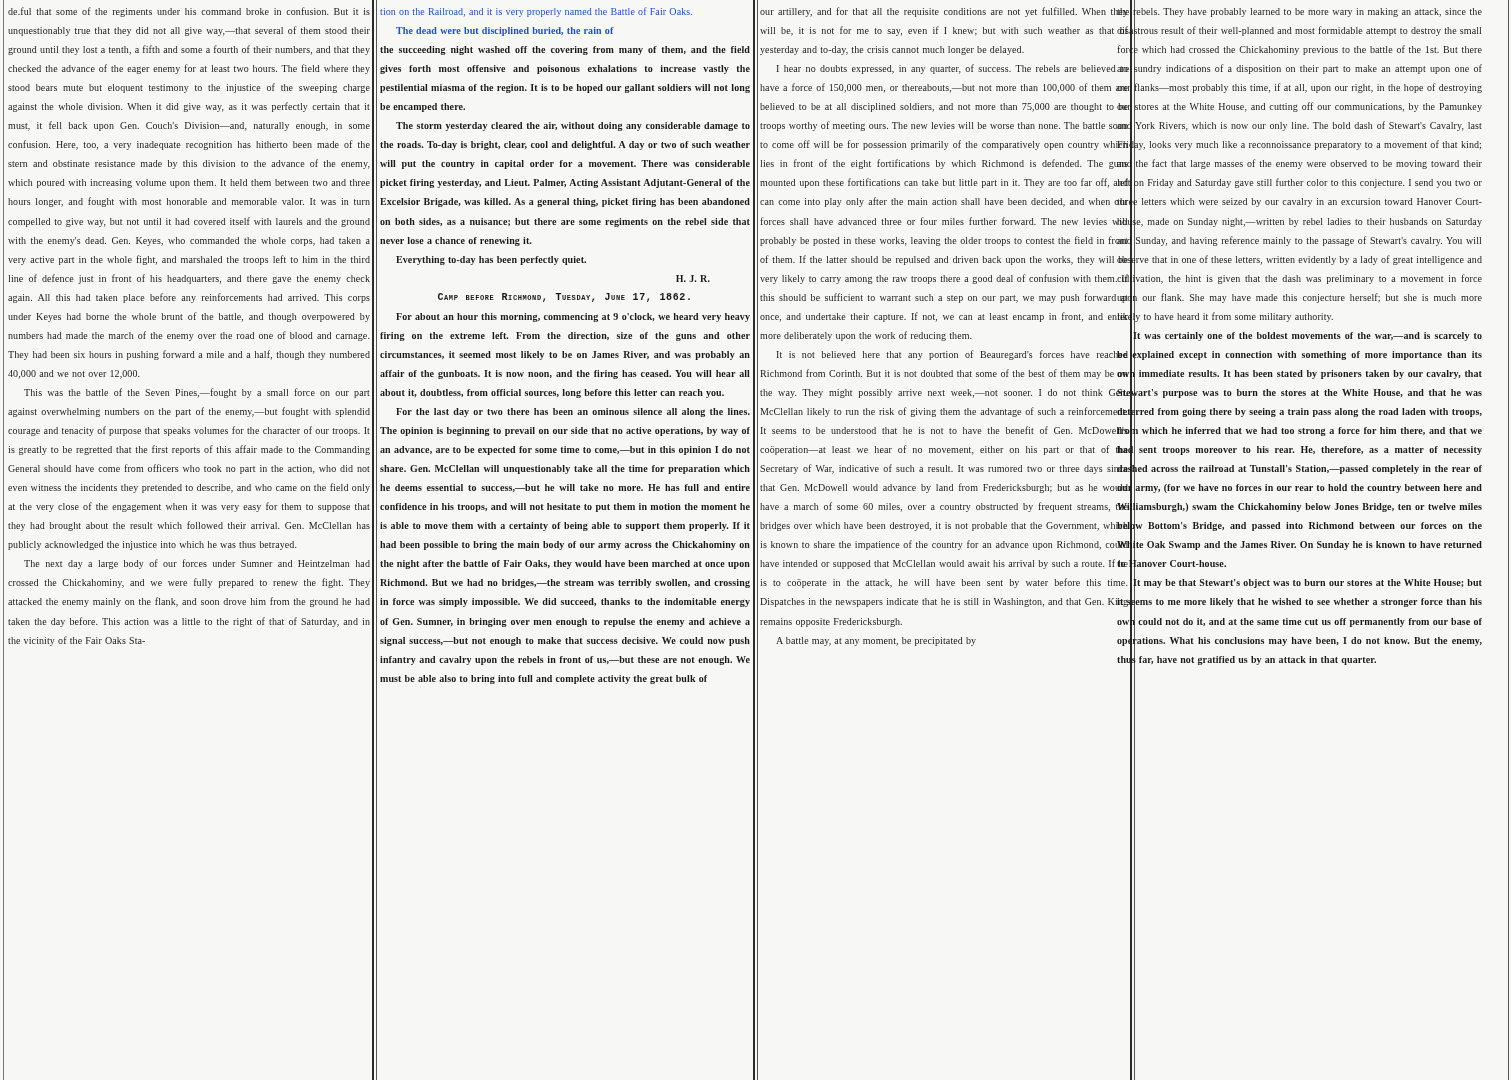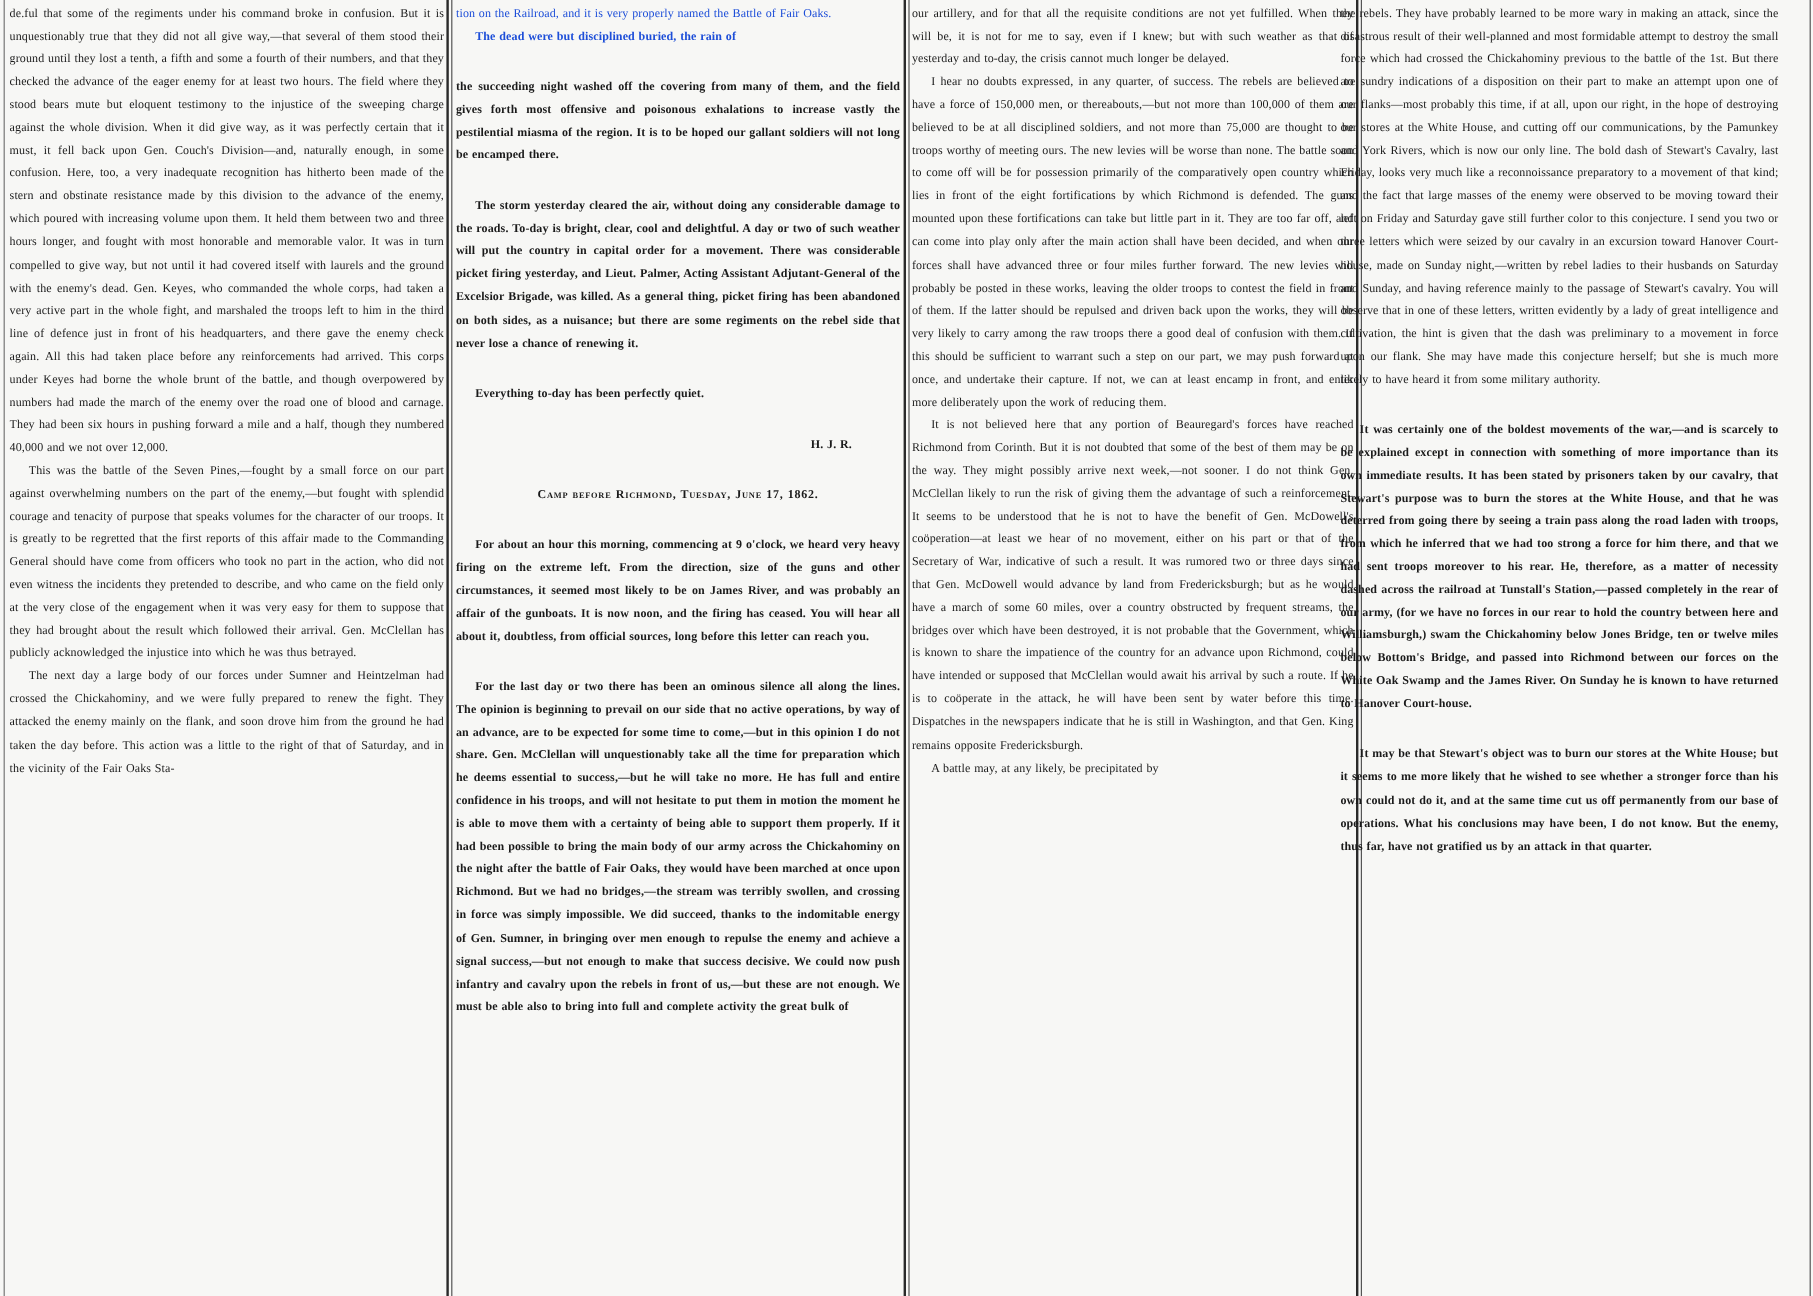--- a/index.html
+++ b/index.html
@@ -13,24 +13,24 @@
   .col4{left:1117px;width:365px;}
   .rule{position:absolute;top:0;width:2px;height:1080px;background:#2a2a2a;}
   .r1{left:372px;} .r1b{left:376px;width:1px;background:#555;}
   .r2{left:753px;} .r2b{left:757px;width:1px;background:#555;}
   .r3{left:1130px;} .r3b{left:1134px;width:1px;background:#555;}
   .r0{left:3px;width:1px;background:#777;}
   .r5{left:1508px;width:1px;background:#555;}
   p{margin:0;font-size:10px;line-height:19.05px;text-align:justify;
     text-align-last:left;letter-spacing:0.1px;word-spacing:0.5px;}
   p.ind{text-indent:16px;}
-  .bold p, p.bold{font-weight:bold;margin-top:23px;}
+  .bold p, p.bold{font-weight:bold;}
   .sc{font-variant:small-caps;letter-spacing:0.6px;}
   .right{text-align:right;text-align-last:right;padding-right:8px;}
-  .center{text-align:left;text-align-last:center;}
+  .center{text-align:left;text-align-last:center;font-family:Liberation Mono, monospace;}
   .faded{color:#1d4ed8;}
 </style>
 </head>
 <body>
 
 <div class="page">
   <div class="rule r0"></div>
   <div class="rule r1"></div>
   <div class="rule r1b"></div>
   <div class="rule r2"></div>
@@ -54,21 +54,21 @@
     <p class="bold right" style="padding-right:40px">H. J. R.</p>
     <p class="bold center sc">Camp before Richmond, Tuesday, June 17, 1862.</p>
     <p class="ind bold">For about an hour this morning, commencing at 9 o'clock, we heard very heavy firing on the extreme left. From the direction, size of the guns and other circumstances, it seemed most likely to be on James River, and was probably an affair of the gunboats. It is now noon, and the firing has ceased. You will hear all about it, doubtless, from official sources, long before this letter can reach you.</p>
     <p class="ind bold">For the last day or two there has been an ominous silence all along the lines. The opinion is beginning to prevail on our side that no active operations, by way of an advance, are to be expected for some time to come,—but in this opinion I do not share. Gen. McClellan will unquestionably take all the time for preparation which he deems essential to success,—but he will take no more. He has full and entire confidence in his troops, and will not hesitate to put them in motion the moment he is able to move them with a certainty of being able to support them properly. If it had been possible to bring the main body of our army across the Chickahominy on the night after the battle of Fair Oaks, they would have been marched at once upon Richmond. But we had no bridges,—the stream was terribly swollen, and crossing in force was simply impossible. We did succeed, thanks to the indomitable energy of Gen. Sumner, in bringing over men enough to repulse the enemy and achieve a signal success,—but not enough to make that success decisive. We could now push infantry and cavalry upon the rebels in front of us,—but these are not enough. We must be able also to bring into full and complete activity the great bulk of</p>
   </div>
 
   <div class="col col3">
     <p>our artillery, and for that all the requisite conditions are not yet fulfilled. When they will be, it is not for me to say, even if I knew; but with such weather as that of yesterday and to-day, the crisis cannot much longer be delayed.</p>
     <p class="ind">I hear no doubts expressed, in any quarter, of success. The rebels are believed to have a force of 150,000 men, or thereabouts,—but not more than 100,000 of them are believed to be at all disciplined soldiers, and not more than 75,000 are thought to be troops worthy of meeting ours. The new levies will be worse than none. The battle soon to come off will be for possession primarily of the comparatively open country which lies in front of the eight fortifications by which Richmond is defended. The guns mounted upon these fortifications can take but little part in it. They are too far off, and can come into play only after the main action shall have been decided, and when our forces shall have advanced three or four miles further forward. The new levies will probably be posted in these works, leaving the older troops to contest the field in front of them. If the latter should be repulsed and driven back upon the works, they will be very likely to carry among the raw troops there a good deal of confusion with them. If this should be sufficient to warrant such a step on our part, we may push forward at once, and undertake their capture. If not, we can at least encamp in front, and enter more deliberately upon the work of reducing them.</p>
     <p class="ind">It is not believed here that any portion of Beauregard's forces have reached Richmond from Corinth. But it is not doubted that some of the best of them may be on the way. They might possibly arrive next week,—not sooner. I do not think Gen. McClellan likely to run the risk of giving them the advantage of such a reinforcement. It seems to be understood that he is not to have the benefit of Gen. McDowell's coöperation—at least we hear of no movement, either on his part or that of the Secretary of War, indicative of such a result. It was rumored two or three days since that Gen. McDowell would advance by land from Fredericksburgh; but as he would have a march of some 60 miles, over a country obstructed by frequent streams, the bridges over which have been destroyed, it is not probable that the Government, which is known to share the impatience of the country for an advance upon Richmond, could have intended or supposed that McClellan would await his arrival by such a route. If he is to coöperate in the attack, he will have been sent by water before this time. Dispatches in the newspapers indicate that he is still in Washington, and that Gen. King remains opposite Fredericksburgh.</p>
-    <p class="ind">A battle may, at any likely, be precipitated by</p>
+    <p class="ind">A battle may, at any moment, be precipitated by</p>
   </div>
 
   <div class="col col4">
     <p>the rebels. They have probably learned to be more wary in making an attack, since the disastrous result of their well-planned and most formidable attempt to destroy the small force which had crossed the Chickahominy previous to the battle of the 1st. But there are sundry indications of a disposition on their part to make an attempt upon one of our flanks—most probably this time, if at all, upon our right, in the hope of destroying our stores at the White House, and cutting off our communications, by the Pamunkey and York Rivers, which is now our only line. The bold dash of Stewart's Cavalry, last Friday, looks very much like a reconnoissance preparatory to a movement of that kind; and the fact that large masses of the enemy were observed to be moving toward their left on Friday and Saturday gave still further color to this conjecture. I send you two or three letters which were seized by our cavalry in an excursion toward Hanover Court-house, made on Sunday night,—written by rebel ladies to their husbands on Saturday and Sunday, and having reference mainly to the passage of Stewart's cavalry. You will observe that in one of these letters, written evidently by a lady of great intelligence and cultivation, the hint is given that the dash was preliminary to a movement in force upon our flank. She may have made this conjecture herself; but she is much more likely to have heard it from some military authority.</p>
     <p class="ind bold">It was certainly one of the boldest movements of the war,—and is scarcely to be explained except in connection with something of more importance than its own immediate results. It has been stated by prisoners taken by our cavalry, that Stewart's purpose was to burn the stores at the White House, and that he was deterred from going there by seeing a train pass along the road laden with troops, from which he inferred that we had too strong a force for him there, and that we had sent troops moreover to his rear. He, therefore, as a matter of necessity dashed across the railroad at Tunstall's Station,—passed completely in the rear of our army, (for we have no forces in our rear to hold the country between here and Williamsburgh,) swam the Chickahominy below Jones Bridge, ten or twelve miles below Bottom's Bridge, and passed into Richmond between our forces on the White Oak Swamp and the James River. On Sunday he is known to have returned to Hanover Court-house.</p>
     <p class="ind bold">It may be that Stewart's object was to burn our stores at the White House; but it seems to me more likely that he wished to see whether a stronger force than his own could not do it, and at the same time cut us off permanently from our base of operations. What his conclusions may have been, I do not know. But the enemy, thus far, have not gratified us by an attack in that quarter.</p>
   </div>
 </div>
 
 </body></html>

